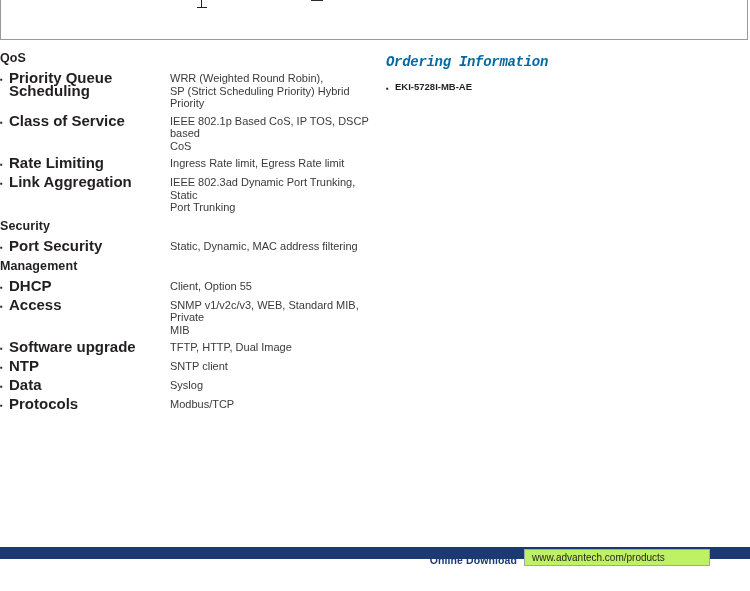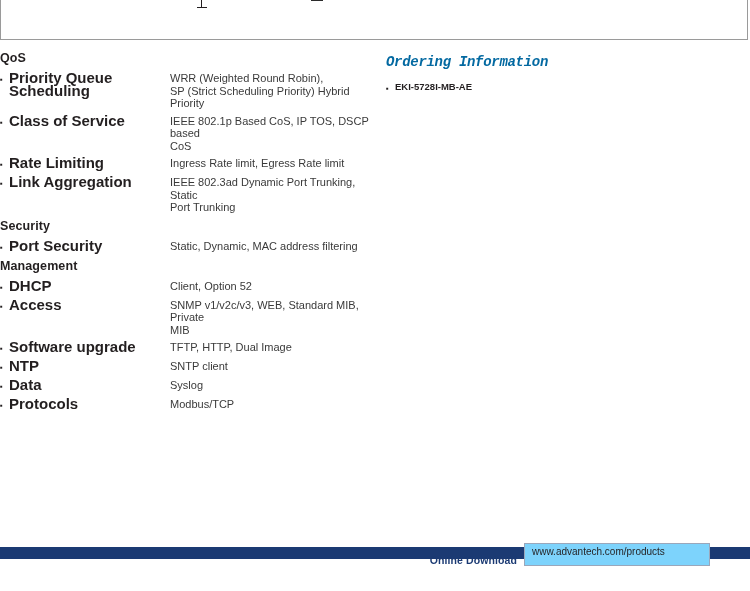--- a/index.html
+++ b/index.html
@@ -171,22 +171,22 @@
   }
   .footer-label {
     font-size: 10.5px;
     font-weight: bold;
     color: #1b3a73;
     margin-right: 7px;
     letter-spacing: 0.1px;
   }
   .footer-url-box {
     border: 1px solid #9aa7bb;
-    background: #7dd3fc;
-    padding: 2px 7px 8px 7px;
+    background: #bef264;
+    padding: 2px 7px 2px 7px;
     font-size: 10px;
     color: #231f20;
     min-width: 170px;
   }
 </style>
 </head>
 <body>
 
 <div class="drawing-panel">
   <div class="drawing-inner">
@@ -250,21 +250,21 @@
   </div>
 
   <div class="section">
     <div class="section-title">Management</div>
 
     <div class="spec-row">
       <div class="spec-label-wrap">
         <span class="bullet"></span>
         <span class="spec-label">DHCP</span>
       </div>
-      <div class="spec-value">Client, Option 52</div>
+      <div class="spec-value">Client, Option 55</div>
     </div>
 
     <div class="spec-row">
       <div class="spec-label-wrap">
         <span class="bullet"></span>
         <span class="spec-label">Access</span>
       </div>
       <div class="spec-value">SNMP v1/v2c/v3, WEB, Standard MIB, Private<br>MIB</div>
     </div>
 

